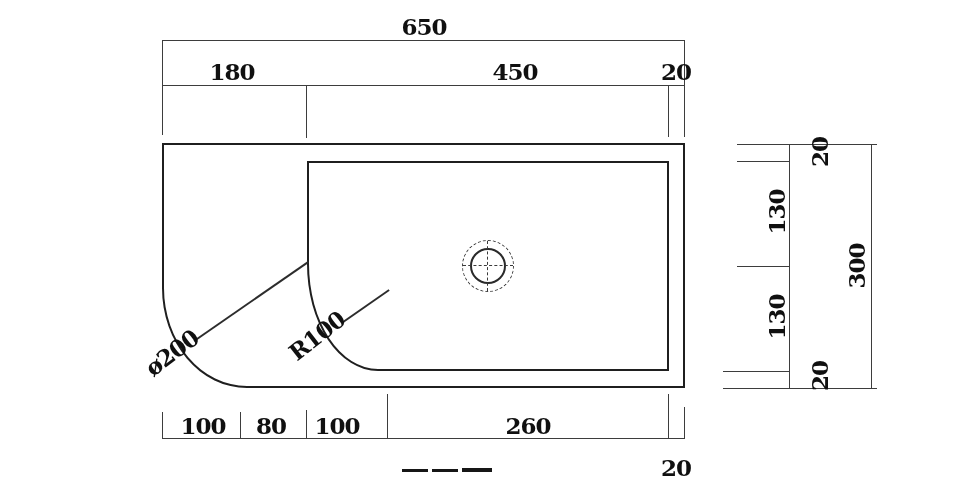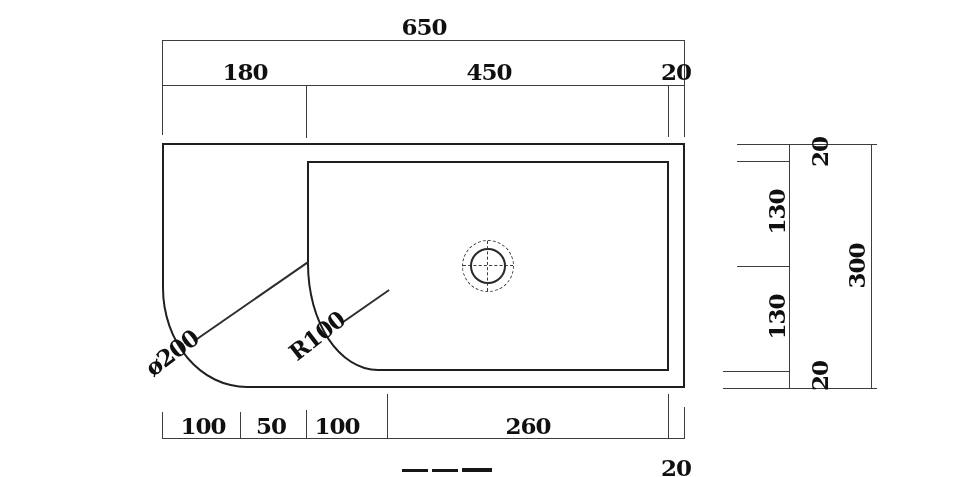--- a/index.html
+++ b/index.html
@@ -37,34 +37,34 @@
   <div class="cmark-v"></div>
 
   <div class="ln" style="left:162px;top:40px;width:523px;height:1px;"></div>
   <div class="ln" style="left:162px;top:40px;width:1px;height:95px;"></div>
   <div class="ln" style="left:684px;top:40px;width:1px;height:97px;"></div>
   <div class="ln" style="left:162px;top:85px;width:523px;height:1px;"></div>
   <div class="ln" style="left:306px;top:85px;width:1px;height:53px;"></div>
   <div class="ln" style="left:668px;top:85px;width:1px;height:52px;"></div>
 
   <div class="dim" style="left:389px;top:15px;">650</div>
-  <div class="dim" style="left:210px;top:60px;">180</div>
-  <div class="dim" style="left:454px;top:60px;">450</div>
+  <div class="dim" style="left:197px;top:60px;">180</div>
+  <div class="dim" style="left:480px;top:60px;">450</div>
   <div class="dim" style="left:641px;top:60px;">20</div>
 
   <div class="ln" style="left:162px;top:438px;width:523px;height:1px;"></div>
   <div class="ln" style="left:162px;top:412px;width:1px;height:26px;"></div>
   <div class="ln" style="left:240px;top:412px;width:1px;height:26px;"></div>
   <div class="ln" style="left:306px;top:410px;width:1px;height:28px;"></div>
   <div class="ln" style="left:387px;top:394px;width:1px;height:44px;"></div>
   <div class="ln" style="left:668px;top:394px;width:1px;height:44px;"></div>
   <div class="ln" style="left:684px;top:407px;width:1px;height:31px;"></div>
 
   <div class="dim" style="left:168px;top:414px;">100</div>
-  <div class="dim" style="left:236px;top:414px;">50</div>
+  <div class="dim" style="left:236px;top:414px;">80</div>
   <div class="dim" style="left:302px;top:414px;">100</div>
   <div class="dim" style="left:493px;top:414px;">260</div>
   <div class="dim" style="left:641px;top:456px;">20</div>
 
   <div class="bar" style="left:402px;top:469px;width:26px;height:3px;"></div>
   <div class="bar" style="left:432px;top:469px;width:26px;height:3px;"></div>
   <div class="bar" style="left:462px;top:468px;width:30px;height:4px;"></div>
 
   <div class="ln" style="left:789px;top:144px;width:1px;height:244px;"></div>
   <div class="ln" style="left:871px;top:144px;width:1px;height:244px;"></div>

